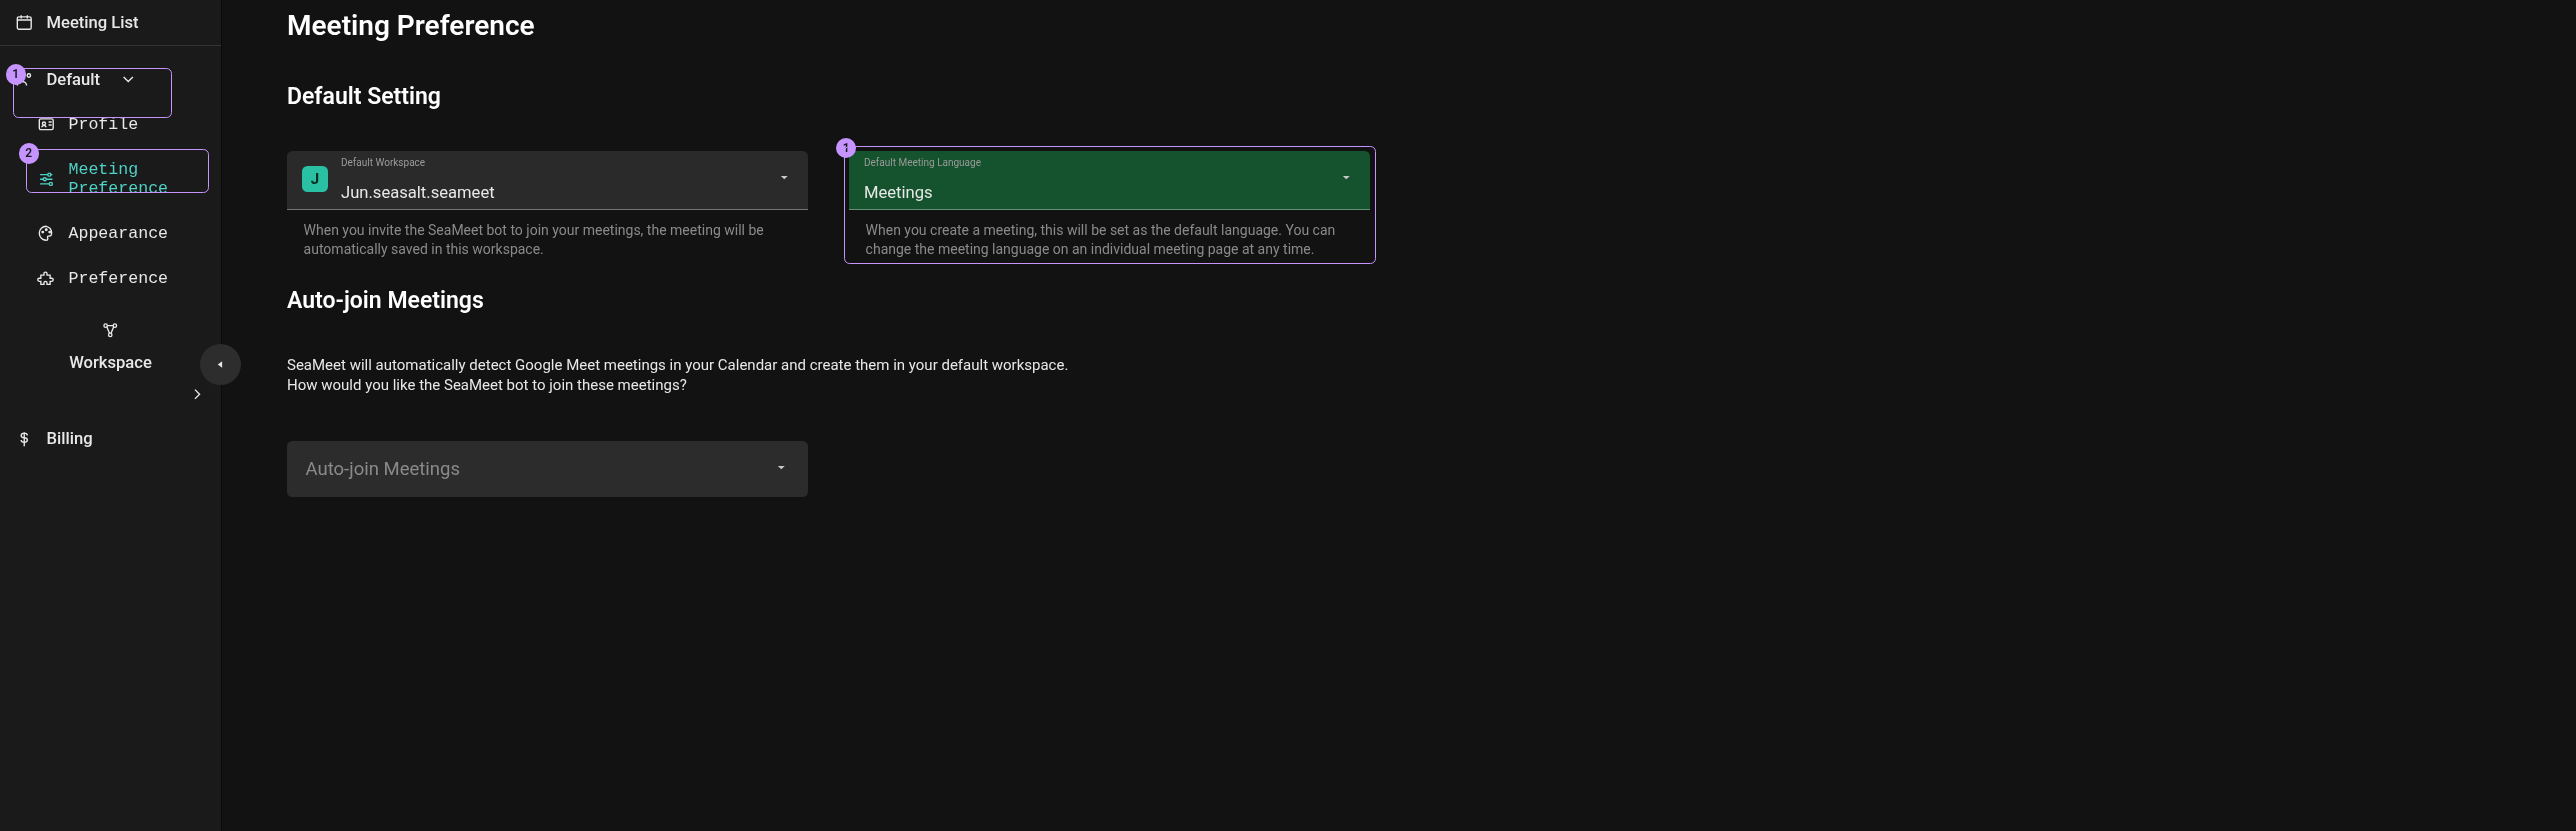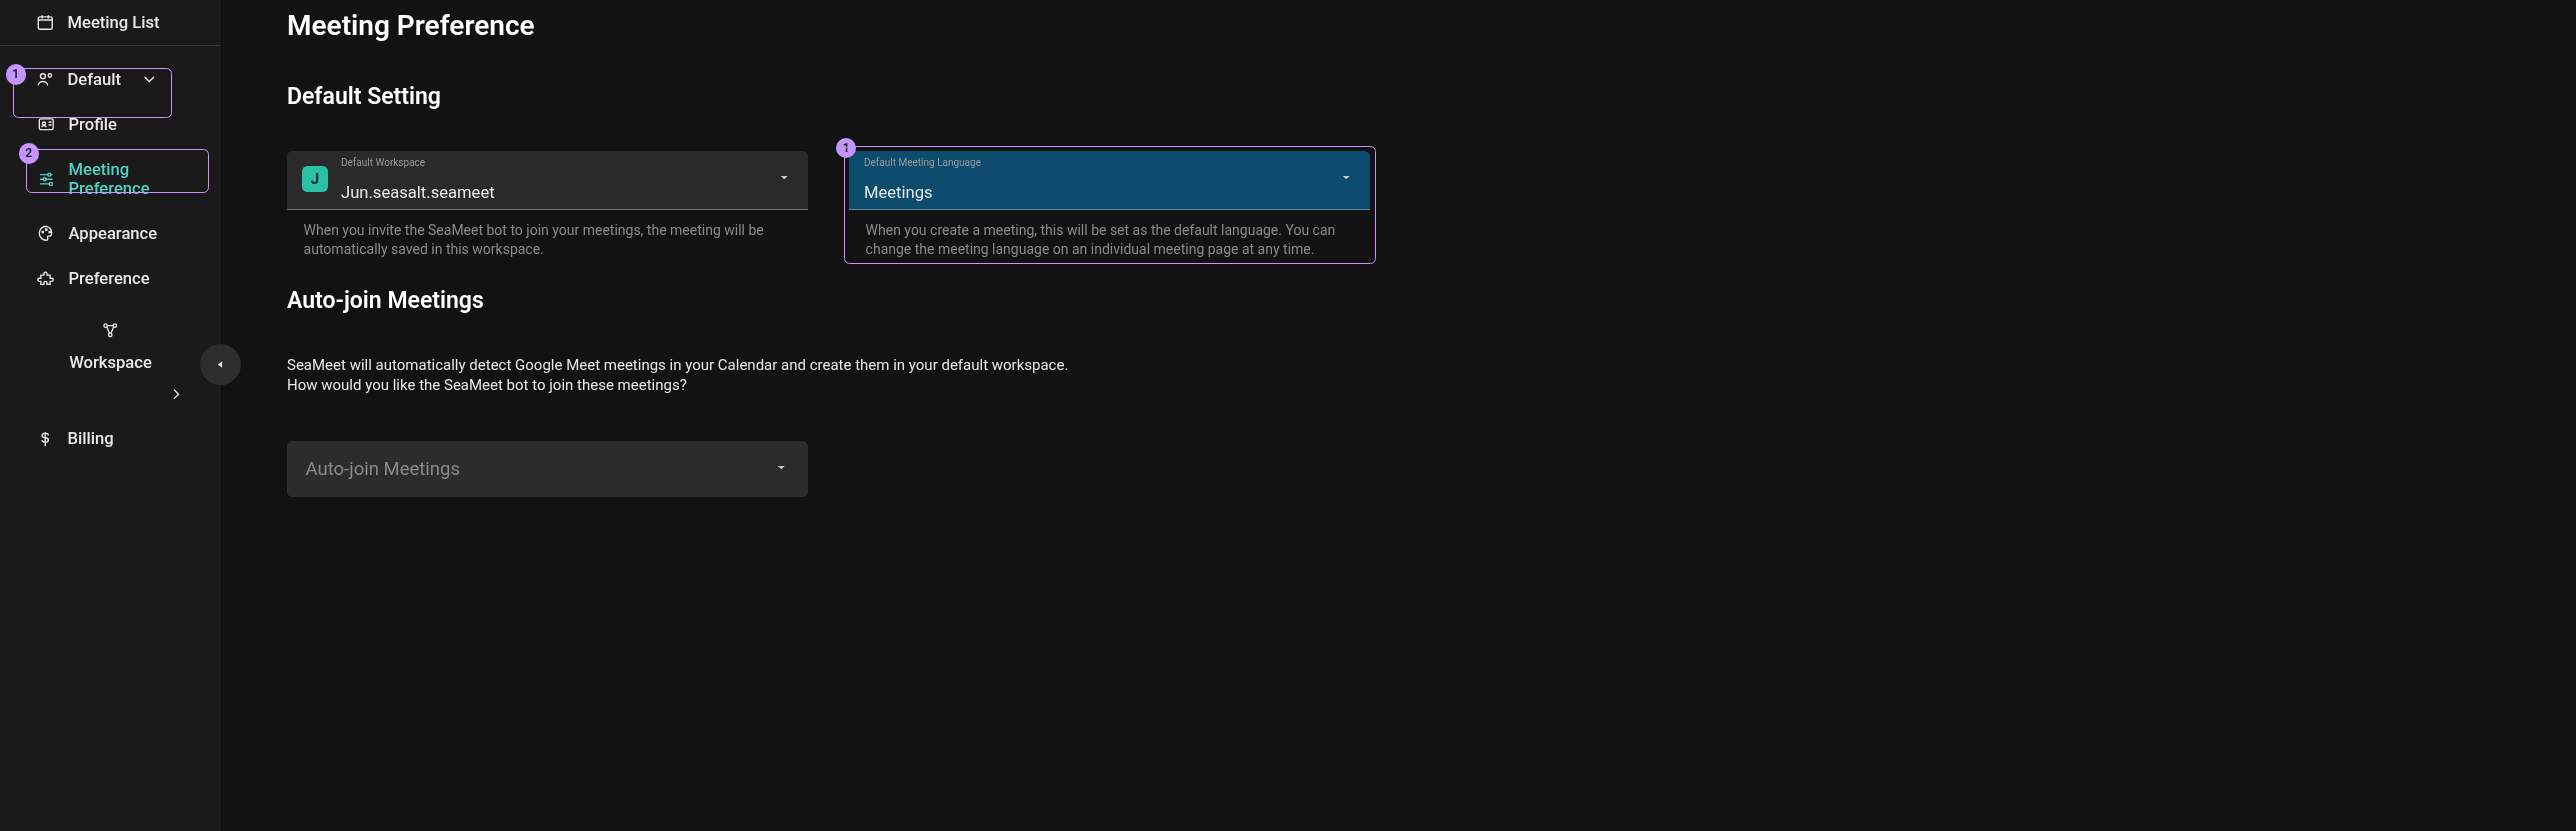--- a/index.html
+++ b/index.html
@@ -1,23 +1,23 @@
 <!DOCTYPE html>
 <html style="font-size:15px"><head>
 <meta charset="utf-8">
 <style>
   * { box-sizing: border-box; margin: 0; padding: 0; }
   html, body { width: 2576px; height: 832px; background: #0f0f0f; color: #e8e8e8; font-family: -apple-system, BlinkMacSystemFont, "Segoe UI", Roboto, sans-serif; overflow: hidden; }
   body { display: flex; }
 
   
   .sidebar { width: 222px; background: #1a1a1a; height: 100%; position: relative; border-right: 0.9px solid #0a0a0a; }
-  .sidebar-item { display: flex; align-items: center; gap: 13px; padding: 13px 36px; color: #e8e8e8; font-size: 16.6px; font-weight: 500; cursor: pointer; }
+  .sidebar-item { display: flex; align-items: center; gap: 13px; padding: 13px 15px; color: #e8e8e8; font-size: 16.6px; font-weight: 500; cursor: pointer; }
   .sidebar-divider { height: 0.9px; background: rgba(255,255,255,0.12); margin: 0; }
-  .sidebar-sub { padding-left: 37px; }
+  .sidebar-sub { padding-left: 37px; font-family: Liberation Mono, monospace; }
   .sidebar-active { color: #4fd1c5; }
   .chevron { margin-left: 5.5px; }
   .chevron-right { margin-left: auto; }
   .icon { width: 18.5px; height: 18.5px; display: inline-flex; align-items: center; justify-content: center; flex-shrink: 0; }
   .icon svg { width: 18.5px; height: 18.5px; stroke: currentColor; fill: none; stroke-width: 1.8; }
 
   
   .annot-box { position: absolute; border: 1.8px solid #c694ff; border-radius: 5.5px; pointer-events: none; }
   .annot-badge { position: absolute; width: 20.3px; height: 20.3px; border-radius: 50%; background: #c694ff; color: #1a1a1a; font-size: 12px; font-weight: 600; display: flex; align-items: center; justify-content: center; }
 
@@ -27,21 +27,21 @@
 
   
   .main { flex: 1; padding: 9.2px 65px 0 65px; background: #121212; overflow: hidden; }
   .page-title { font-size: 28px; font-weight: 600; color: #ffffff; margin-bottom: 41px; }
   .section-title { font-size: 23px; font-weight: 600; color: #ffffff; margin-bottom: 41px; margin-top: 20px; }
 
   .row { display: flex; gap: 41px; margin-bottom: 28px; }
   .field-block { width: 521px; position: relative; }
 
   .select-field { background: #2a2a2a; border-bottom: 0.9px solid rgba(255,255,255,0.35); padding: 5.5px 15px 7.4px 15px; display: flex; align-items: center; gap: 13px; border-radius: 5.5px 5.5px 0 0; cursor: pointer; }
-  .select-field.light { background: #0c4a6e; justify-content: center; }
+  .select-field.light { background: #14532d; justify-content: center; }
   .select-labels { flex: 1; }
   .select-float { font-size: 10px; color: #9a9a9a; margin-bottom: 15px; }
   .select-value { font-size: 16.6px; color: #e8e8e8; }
   .select-placeholder { font-size: 18.5px; color: #8a8a8a; }
   .select-caret { color: #c9c9c9; }
   .select-caret svg { width: 16.6px; height: 16.6px; fill: currentColor; }
 
   .avatar-badge { width: 26px; height: 26px; border-radius: 5.5px; background: #29c0a3; color: #0b2b24; font-weight: 700; font-size: 15px; display: flex; align-items: center; justify-content: center; }
 
   .helper-text { font-size: 14px; color: #8a8a8a; margin-top: 11px; line-height: 1.35; padding-left: 16.6px; }

